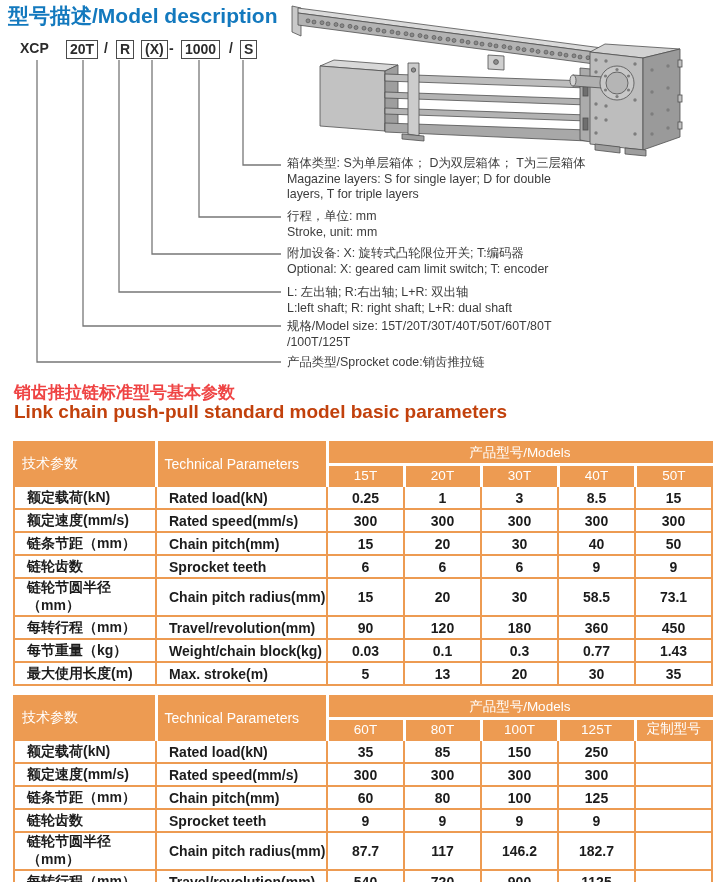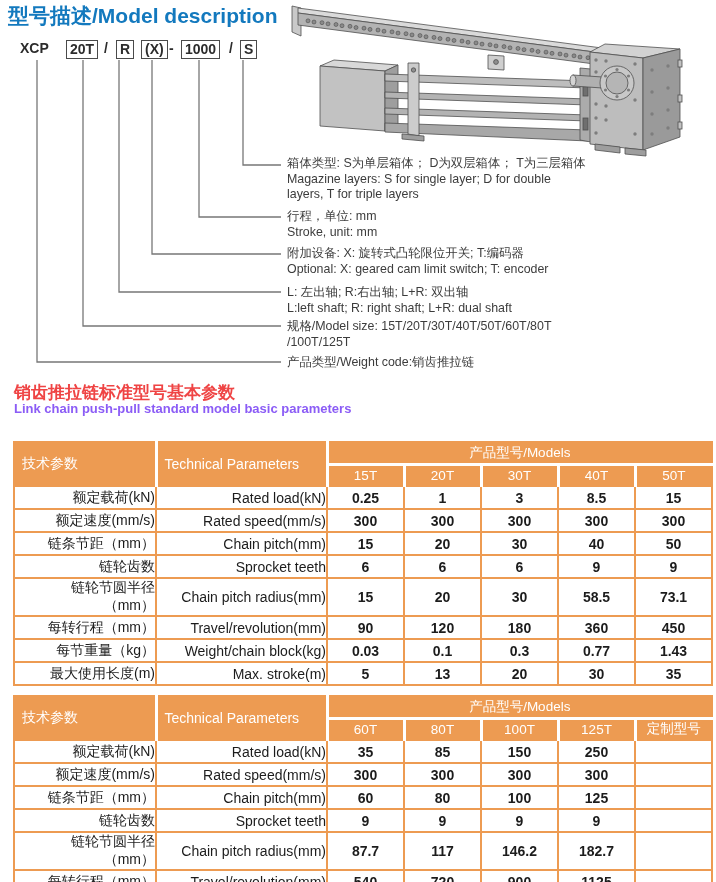--- a/index.html
+++ b/index.html
@@ -3,21 +3,21 @@
 <meta charset="utf-8">
 <style>
   * { margin:0; padding:0; box-sizing:border-box; }
   html,body { width:716px; height:882px; overflow:hidden; background:#ffffff;
               font-family:"Liberation Sans","DejaVu Sans",sans-serif; }
   .page { position:relative; width:716px; height:688px; background:#fff;border-radius:16px; }
 
   
   .h1 { position:absolute; left:8px; top:2px; font-size:21px; font-weight:bold; color:#1379BE; }
   .sec-zh { position:absolute; left:14px; top:381px; font-size:17px; font-weight:bold; color:#ef4444; }
-  .sec-en { position:absolute; left:14px; top:401px; font-size:13px; font-weight:bold; color:#8b5cf6; }
+  .sec-en { position:absolute; left:14px; top:401px; font-size:19px; font-weight:bold; color:#c2410c; }
 
   
   .code-part { position:absolute; top:40px; font-size:14px; font-weight:600; color:#2c2c2c; line-height:17px; }
   .code-box  { border:1.5px solid #4a4a4a; padding:0 3px; display:inline-block; }
   .p-prefix { left:20px; } .p-b1 { left:66px; } .p-s1 { left:104px; }
   .p-b2 { left:116px; } .p-b3 { left:141px; } .p-dash { left:169px; }
   .p-b4 { left:181px; } .p-s2 { left:229px; } .p-b5 { left:240px; }
 
   
   .callout-lines { position:absolute; left:0; top:0; }
@@ -32,21 +32,21 @@
 
   
   table { position:absolute; left:13px; width:698px; border-collapse:collapse; table-layout:fixed;
           font-size:14px; color:#1c1c1c; }
   .t1 { top:441px; } .t2 { top:695px; }
   th { background:#ED9B52; color:#ffffff; font-weight:400; border:2px solid #ED9B52; font-size:13.5px; }
   th.hcol1, th.hcol2 { text-align:left; padding-left:7px; border-right:3px solid #ffffff; font-size:14px; }
   th.hgroup { border-bottom:3px solid #ffffff; height:22px; }
   th.hmodel { border-left:3px solid #ffffff; height:22px;margin-top:16px; }
   td { background:#ffffff; border:2px solid #ED9B52; height:23px; text-align:center; font-weight:600; }
-  td.zh, td.en { text-align:right; padding-left:20px; font-weight:400; }
+  td.zh, td.en { text-align:left; padding-left:12px; font-weight:700; }
 </style>
 </head>
 <body>
 
 <div class="page">
 
   <div class="h1">型号描述/Model description</div>
 
   <svg class="drawing" width="426" height="162" viewBox="0 0 426 162">
     <g stroke="#4f4f4f" stroke-width="0.8">
@@ -210,21 +210,21 @@
     </div>
   <div class="callout co-4">
       <div>L: 左出轴; R:右出轴; L+R: 双出轴</div>
       <div>L:left shaft; R: right shaft; L+R: dual shaft</div>
     </div>
   <div class="callout co-5">
       <div>规格/Model size: 15T/20T/30T/40T/50T/60T/80T</div>
       <div>/100T/125T</div>
     </div>
   <div class="callout co-6">
-      <div>产品类型/Weight code:销齿推拉链</div>
+      <div>产品类型/Sprocket code:销齿推拉链</div>
     </div>
 
   <div class="sec-zh">销齿推拉链标准型号基本参数</div>
   <div class="sec-en">Link chain push-pull standard model basic parameters</div>
 
   <table class="t1">
     <colgroup>
       <col style="width:142px">
         <col style="width:171px">
       <col style="width:77px">

